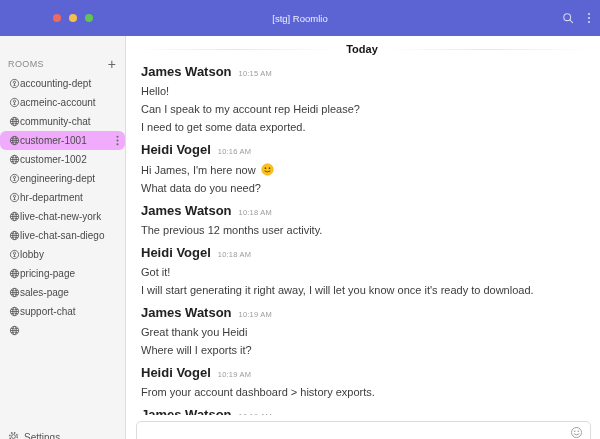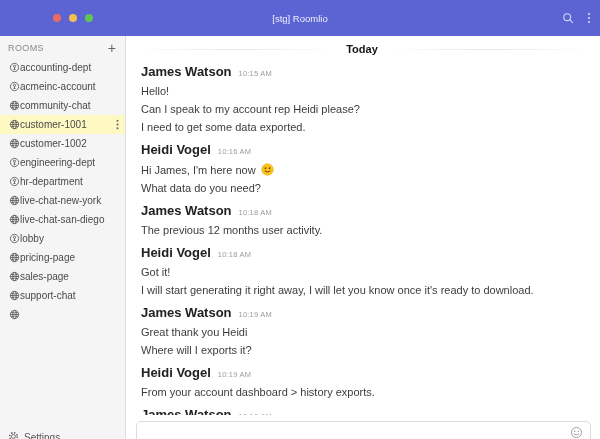--- a/index.html
+++ b/index.html
@@ -13,27 +13,27 @@
   .tb-title { position:absolute; left:0; right:0; text-align:center; color:#eef0fd; font-size:9.5px; }
   .tb-icons { margin-left:auto; display:flex; gap:13px; padding-right:9px; z-index:2; align-items:center; }
   .tb-icons svg { display:block; }
 
   
   .main { display:flex; height:419px; }
 
   
   .sidebar { width:126px; background:#f5f5f6; border-right:1px solid #ddd;
     display:flex; flex-direction:column; flex-shrink:0; }
-  .sb-header { display:flex; align-items:center; justify-content:space-between; padding:7px 9px 5px 8px; }
+  .sb-header { display:flex; align-items:center; justify-content:space-between; padding:7px 9px 5px 8px;margin-top:16px; }
   .rooms-label { font-size:9px; color:#8a8a8a; letter-spacing:.4px; }
   .add-room { color:#666; font-size:14px; line-height:10px; cursor:pointer; }
   .room-list { display:flex; flex-direction:column; }
   .room { display:flex; align-items:center; padding:0 6px 0 9px; height:19px;
     font-size:10px; color:#4a4a4a; cursor:pointer; }
-  .room.selected { background:#fef9c3; }
+  .room.selected { background:#f0abfc;border-radius:6px; }
   .room .icon { display:flex; flex-shrink:0; }
   .room .kebab { margin-left:auto; display:flex; }
   .sb-footer { margin-top:auto; padding:9px 8px 11px 8px; display:flex; gap:5px;
     align-items:center; font-size:10px; color:#555; cursor:pointer; }
 
   
   .chat { flex:1; display:flex; flex-direction:column; background:#fff; min-width:0; }
   .date-divider { display:flex; align-items:center; gap:10px; padding:7px 12px 0 10px; }
   .date-divider .line { flex:1; height:1px; background:linear-gradient(90deg,#fff,#e7e7e7,#fff); }
   .date-text { font-size:11px; font-weight:bold; color:#141414; }

